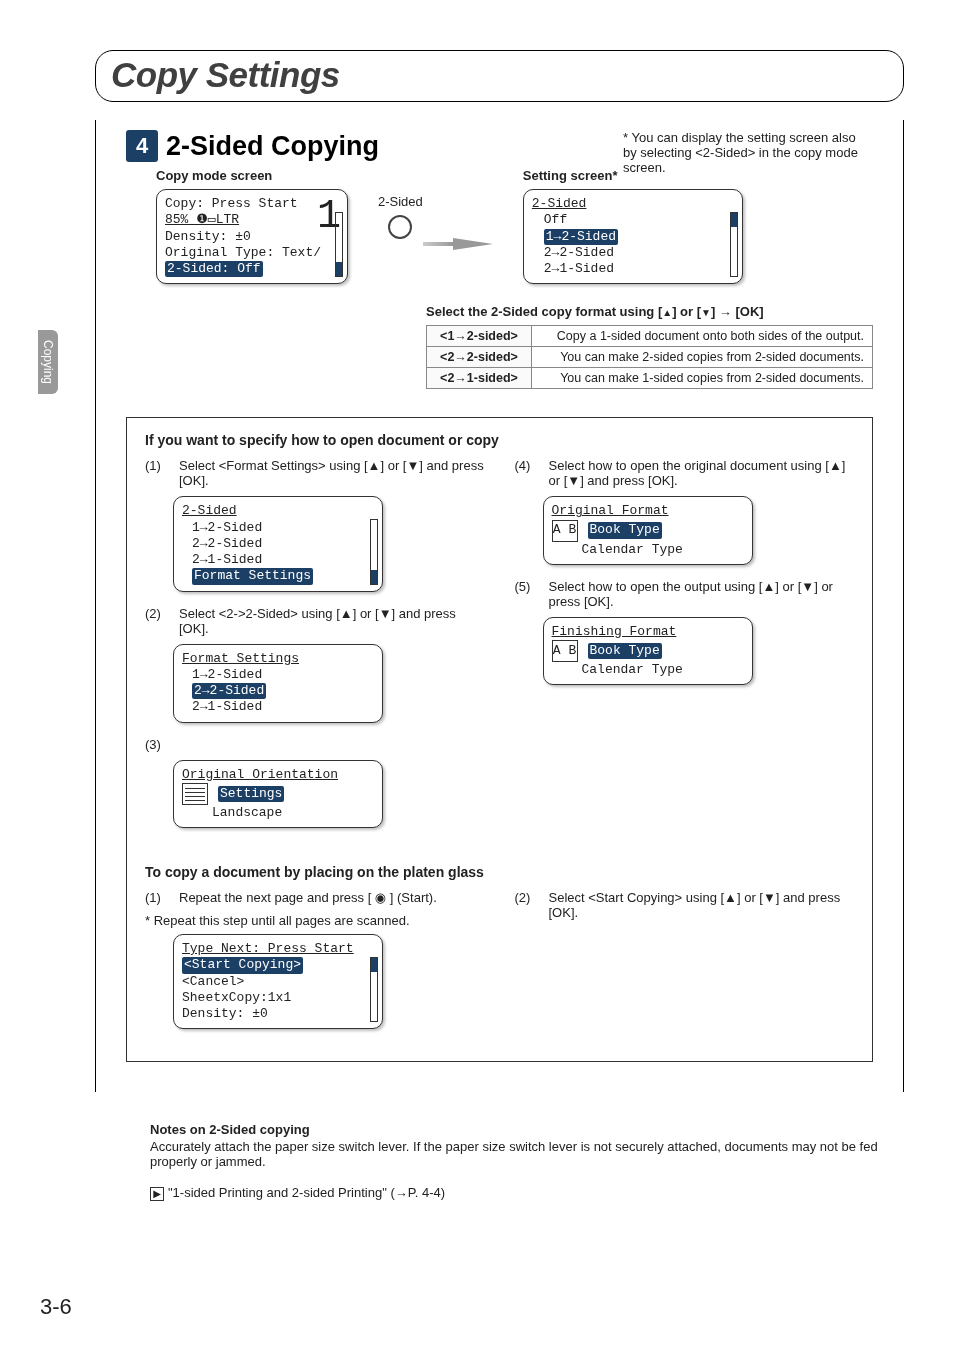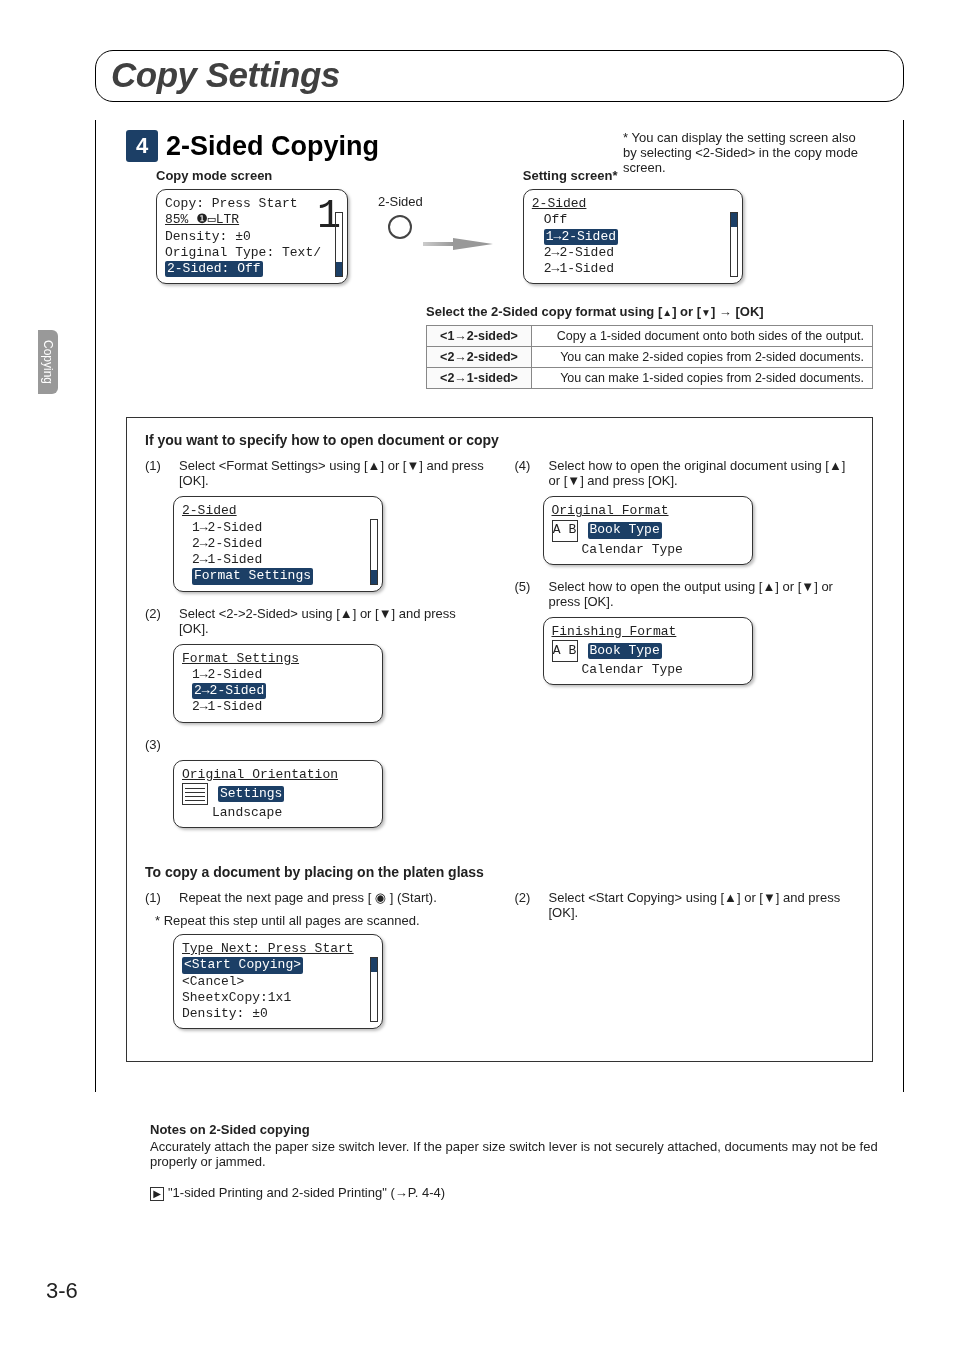--- a/index.html
+++ b/index.html
@@ -136,23 +136,22 @@
   .platen-section { margin-top: 22px; }
   .notes-section { margin: 30px 50px 0 150px; font-size: 13px; }
   .notes-title { font-weight: bold; margin-bottom: 2px; }
   .ref-icon {
     display: inline-block; width: 14px; height: 14px; border: 1px solid #333;
     font-size: 10px; text-align: center; line-height: 12px; margin-right: 4px;
   }
   .page-num {
     position: absolute;
     left: 40px;
-    bottom: 46px;
+    bottom: 30px;
     font-size: 22px;
-    margin-left: 6px;
   }
 </style>
 </head>
 <body>
 
 <div class="sidebar-tab">Copying</div>
 
 <div class="page-frame">
   <div class="page-title">Copy Settings</div>
 </div>
@@ -305,21 +304,21 @@
     </div>
 
     <div class="platen-section">
       <div class="inner-title">To copy a document by placing on the platen glass</div>
       <div class="cols">
         <div class="col">
           <div class="step">
               <div class="step-num">(1)</div>
               <div>Repeat the next page and press [ ◉ ] (Start).</div>
             </div>
-          <div style="margin-left:10px">*  Repeat this step until all pages are scanned.</div>
+          <div style="">*  Repeat this step until all pages are scanned.</div>
           <div class="lcd small">
             <div class="lcd-underline">Type Next: Press Start</div>
             <div><span class="lcd-highlight">&lt;Start Copying&gt;</span></div>
             <div>&lt;Cancel&gt;</div>
             <div>SheetxCopy:1x1</div>
             <div>Density: ±0</div>
             <div class="scrollbar">
                 <div class="thumb" style="top:0"></div>
               </div>
           </div>

